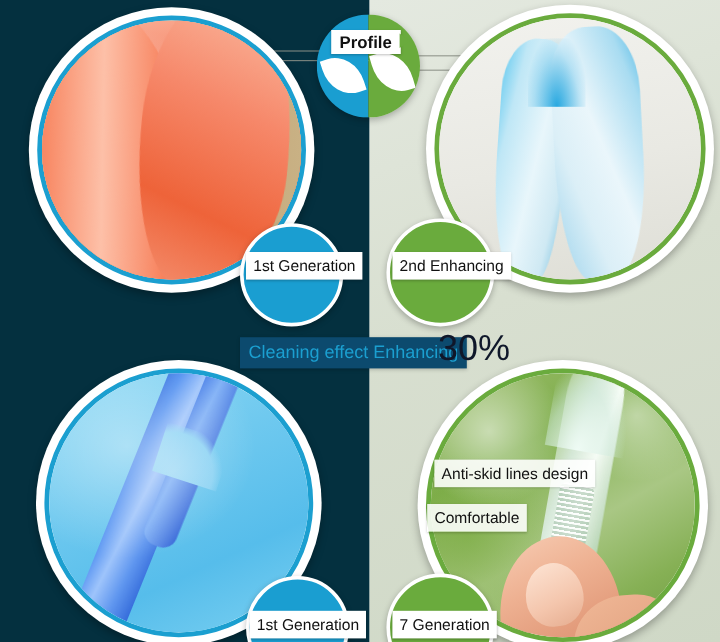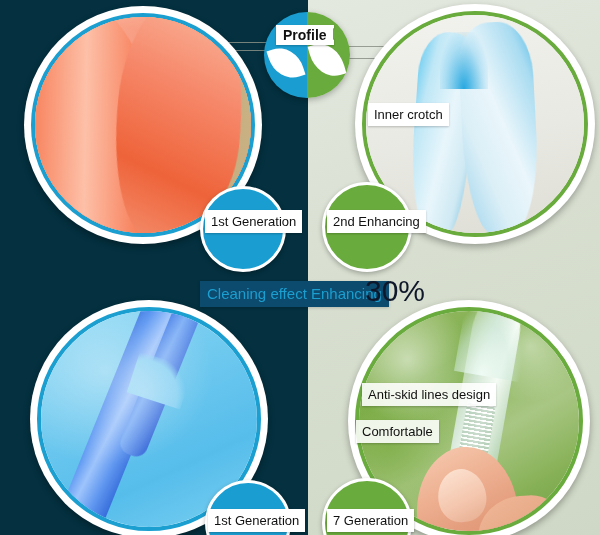--- a/index.html
+++ b/index.html
@@ -301,21 +301,20 @@
     <div class="photo photo-tr">
       <div class="tr-leg-l"></div>
       <div class="tr-leg-r"></div>
       <div class="tr-crotch"></div>
     </div>
   </div>
 
   <div class="gen-bubble gen-green" style="left:322px; top:182px; width:90px; height:90px;"></div>
   <div class="label-box" style="left:327px; top:210px;">2nd Enhancing</div>
 
-  <div class="label-box" style="left:368px; top:103px;">Inner crotch</div>
 
   <div class="profile-circle" style="left:264px; top:12px; width:86px; height:86px;">
     <div class="pc-left"></div>
     <div class="pc-right"></div>
     <div class="leaf" style="left:7px; top:34px; width:30px; height:34px; transform:rotate(-18deg);"></div>
     <div class="leaf" style="left:48px; top:30px; width:30px; height:36px; transform:rotate(-16deg);"></div>
   </div>
   <div class="profile-label" style="left:276px; top:25px;">Profile</div>
   <div class="profile-arrow" style="left:333px; top:28px;"></div>
 

